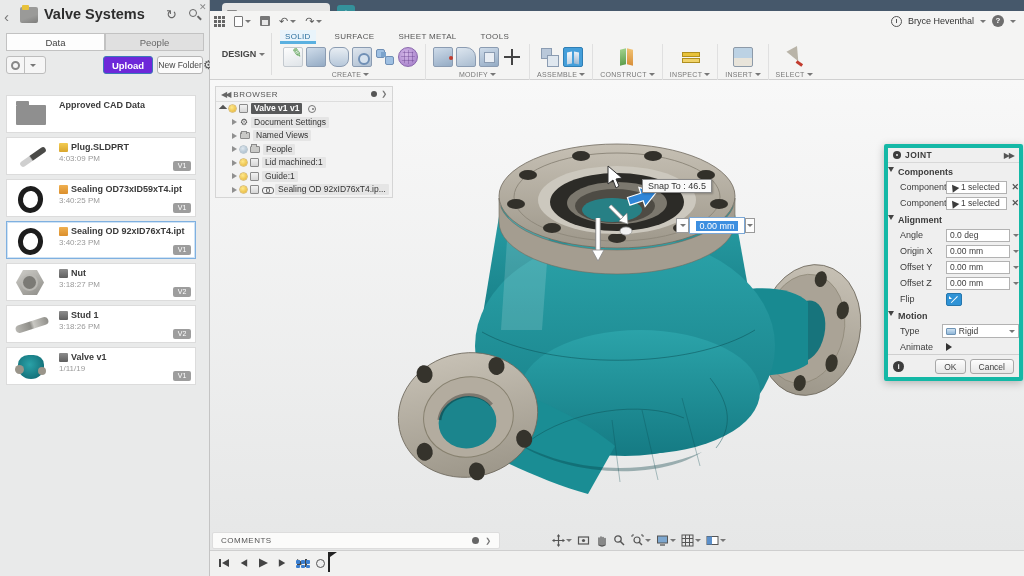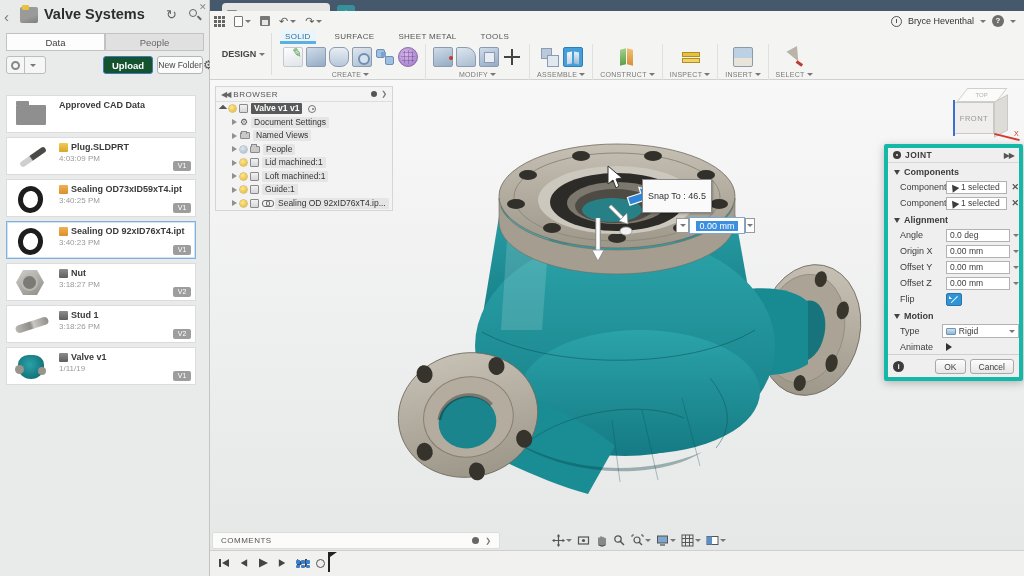--- a/index.html
+++ b/index.html
@@ -17,21 +17,21 @@
   .dp-search{left:189px;top:9px;width:8px;height:8px;border:1.5px solid #666;border-radius:50%;}
   .dp-search:after{content:"";position:absolute;left:7px;top:7px;width:5px;height:1.5px;background:#666;transform:rotate(45deg);}
   .dp-close{left:199px;top:2px;font-size:9px;color:#888;}
   .dp-tabs{left:6px;top:33px;width:198px;height:18px;display:flex;}
   .dp-tab{flex:1;font-size:9.5px;color:#666;text-align:center;line-height:18px;background:#e0e0e0;border:1px solid #c2c2c2;}
   .dp-tab.active{background:#fdfdfd;color:#444;}
   .dp-actions{left:6px;top:56px;width:198px;height:18px;}
   .btn-grp{left:0;top:0;width:40px;height:18px;background:#f6f6f6;border:1px solid #bdbdbd;border-radius:3px;display:flex;align-items:center;}
   .btn-grp .circ{width:9px;height:9px;border:2px solid #888;border-radius:50%;margin-left:4px;}
   .btn-grp .divv{width:1px;height:18px;background:#bdbdbd;margin-left:4px;}
-  .btn-upload{left:97px;top:0;width:50px;height:18px;background:#14532d;border:1px solid #3c7ab8;border-radius:3px;color:#fff;font-size:9.5px;font-weight:700;text-align:center;line-height:17px;}
+  .btn-upload{left:97px;top:0;width:50px;height:18px;background:#6d28d9;border:1px solid #3c7ab8;border-radius:3px;color:#fff;font-size:9.5px;font-weight:700;text-align:center;line-height:17px;}
   .btn-newfolder{left:151px;top:0;width:46px;height:18px;background:#fbfbfb;border:1px solid #b5b5b5;border-radius:3px;color:#444;font-size:8.5px;text-align:center;line-height:17px;}
   .dp-gear{left:197px;top:2px;font-size:12px;color:#555;}
   .dp-crumb{left:6px;top:80px;width:200px;height:12px;font-size:9px;color:#777;display:flex;align-items:center;gap:4px;}
   .crumb-tri{width:0;height:0;border-left:5px solid transparent;border-right:5px solid transparent;border-bottom:8px solid transparent;border-bottom-color:transparent;border:1px solid #555;width:8px;height:7px;clip-path:polygon(50% 0,100% 100%,0 100%);background:#777;}
   .crumb-sep{color:#aaa;font-size:7px;}
   .crumb-circle{width:8px;height:8px;border:2px solid #5ba263;border-radius:50%;}
   .crumb-branch{font-weight:700;color:#8a8a8a;}
   .crumb-folder{font-weight:700;color:#3a3a3a;}
   .dp-list{left:6px;top:95px;width:198px;}
   .card{position:relative;width:190px;height:38px;background:#fff;border:1px solid #dcdcdc;margin-bottom:4px;}
@@ -162,21 +162,21 @@
   .viewcube{left:740px;top:6px;width:70px;height:62px;z-index:3;}
   .vc-top{position:absolute;left:12px;top:2px;width:40px;height:14px;background:#fbfbfa;border:1px solid #cfcfcd;transform:skewX(-38deg);}
   .vc-top span{display:block;font-size:6px;color:#b5b3ae;text-align:center;transform:skewX(38deg);line-height:13px;}
   .vc-front{position:absolute;left:4px;top:16px;width:40px;height:32px;background:#efeeec;border:1px solid #c9c9c6;font-size:7.5px;color:#9a978f;text-align:center;line-height:31px;letter-spacing:.5px;}
   .vc-right{position:absolute;left:44px;top:12px;width:14px;height:36px;background:#dddcd9;border:1px solid #c9c9c6;transform:skewY(-28deg);}
   .vc-zaxis{position:absolute;left:3px;top:14px;width:1.5px;height:36px;background:#3b6fd4;}
   .vc-xaxis{position:absolute;left:44px;top:50px;width:26px;height:1.5px;background:#d23b2e;transform:rotate(14deg);}
   .vc-xlabel{position:absolute;left:64px;top:44px;font-size:7px;color:#d23b2e;}
 
   
-  .snap-tip{left:432px;top:99px;background:#fafafa;border:1px solid #8a8a8a;box-shadow:1px 1px 2px rgba(0,0,0,.25);font-size:9px;color:#333;padding:11px 5px;z-index:4;white-space:nowrap;}
+  .snap-tip{left:432px;top:99px;background:#fafafa;border:1px solid #8a8a8a;box-shadow:1px 1px 2px rgba(0,0,0,.25);font-size:9px;color:#333;padding:1px 5px;z-index:4;white-space:nowrap;}
   .dim-wrap{left:466px;top:137px;height:17px;display:flex;align-items:center;z-index:4;}
   .dim-btn{width:13px;height:15px;background:#fdfdfd;border:1px solid #9a9a9a;display:flex;align-items:center;justify-content:center;}
   .dim-input{width:56px;height:17px;background:#fff;border:1px solid #7aa7d6;display:flex;align-items:center;justify-content:center;}
   .dim-input span{background:#3d8fe0;color:#fff;font-size:9px;padding:0 3px;}
 
   
   .comments-bar{left:2px;top:452px;width:288px;height:17px;background:#fbfbfa;border:1px solid #ddd;border-radius:2px;display:flex;align-items:center;padding:0 8px;gap:6px;z-index:3;}
   .cm-label{font-size:8px;color:#555;letter-spacing:.5px;flex:1;}
   .cm-dot{width:7px;height:7px;background:#666;border-radius:50%;}
   .cm-chev{font-size:7px;color:#777;}
@@ -184,21 +184,21 @@
   .nav-ic{display:flex;align-items:center;gap:1px;}
   .navbar svg{display:block;}
 
   
   .joint{left:884px;top:144px;width:139px;height:237px;background:rgba(238,238,238,.97);border:4px solid #14b8a6;border-radius:2px;box-shadow:0 2px 8px rgba(0,0,0,.25);z-index:6;font-size:9px;color:#3c3c3c;}
   .j-head{height:15px;display:flex;align-items:center;gap:4px;padding:0 5px;border-bottom:1px solid #d8d8d8;}
   .j-headic{width:8px;height:8px;background:#3c3c3c;border-radius:50%;position:relative;}
   .j-headic:after{content:"";position:absolute;left:2.6px;top:2.6px;width:2.4px;height:2.4px;background:#eee;border-radius:50%;}
   .j-title{font-size:8.5px;font-weight:700;letter-spacing:.4px;flex:1;}
   .j-more{font-size:8px;color:#555;letter-spacing:-1px;}
-  .j-sec{display:flex;align-items:center;gap:4px;padding:4px 0 2px 6px;font-weight:700;}
+  .j-sec{display:flex;align-items:flex-start;gap:4px;padding:4px 0 2px 0;font-weight:700;}
   .tri-d{width:0;height:0;border-left:3.5px solid transparent;border-right:3.5px solid transparent;border-top:5px solid #444;}
   .j-row{height:16px;display:flex;align-items:center;padding-left:12px;position:relative;}
   .j-lab{width:46px;}
   .j-field{width:64px;height:13px;background:#fff;border:1px solid #b2b2b2;display:flex;align-items:center;padding:0 3px;gap:3px;font-size:8.5px;}
   .sel-cursor{width:0;height:0;border-left:4px solid transparent;border-right:4px solid transparent;border-bottom:7px solid #3c3c3c;transform:rotate(-35deg);}
   .j-x{margin-left:4px;font-size:9px;font-weight:700;color:#555;}
   .j-caret{margin-left:3px;}
   .flip-btn{width:16px;height:13px;background:#2f93d6;border:1px solid #2676ad;border-radius:2px;position:relative;}
   .flip-btn:before{content:"";position:absolute;left:3px;top:5.5px;width:9px;height:1.4px;background:#fff;transform:rotate(-45deg);}
   .flip-btn:after{content:"";position:absolute;left:2px;top:2px;width:0;height:0;border-bottom:3px solid #fff;border-right:3px solid transparent;}
@@ -580,47 +580,31 @@
       <div class="br-row child">
         <span class="tri-r"></span>
         <span class="bulb"></span>
         <span class="node-box"></span>
         <span class="br-label">Lid machined:1</span>
       </div>
       <div class="br-row child">
         <span class="tri-r"></span>
         <span class="bulb"></span>
         <span class="node-box"></span>
-        <span class="br-label">Loft machined:1</span>
-      </div>
-      <div class="br-row child">
-        <span class="tri-r"></span>
-        <span class="bulb"></span>
-        <span class="node-box"></span>
         <span class="br-label">Guide:1</span>
       </div>
       <div class="br-row child">
         <span class="tri-r"></span>
         <span class="bulb"></span>
         <span class="node-box"></span>
         <span class="node-link"></span>
         <span class="br-label">Sealing OD 92xID76xT4.ip...</span>
       </div>
     </div>
 
-    <div class="abs viewcube">
-      <div class="vc-top">
-          <span>TOP</span>
-        </div>
-      <div class="vc-right"></div>
-      <div class="vc-front">FRONT</div>
-      <div class="vc-zaxis"></div>
-      <div class="vc-xaxis"></div>
-      <div class="vc-xlabel">X</div>
-    </div>
 
     <div class="abs snap-tip">Snap To : 46.5</div>
     <div class="abs dim-wrap">
       <div class="dim-btn">
           <span class="car"></span>
         </div>
       <div class="dim-input">
           <span>0.00 mm</span>
         </div>
       <div class="dim-btn" style="width:10px">

